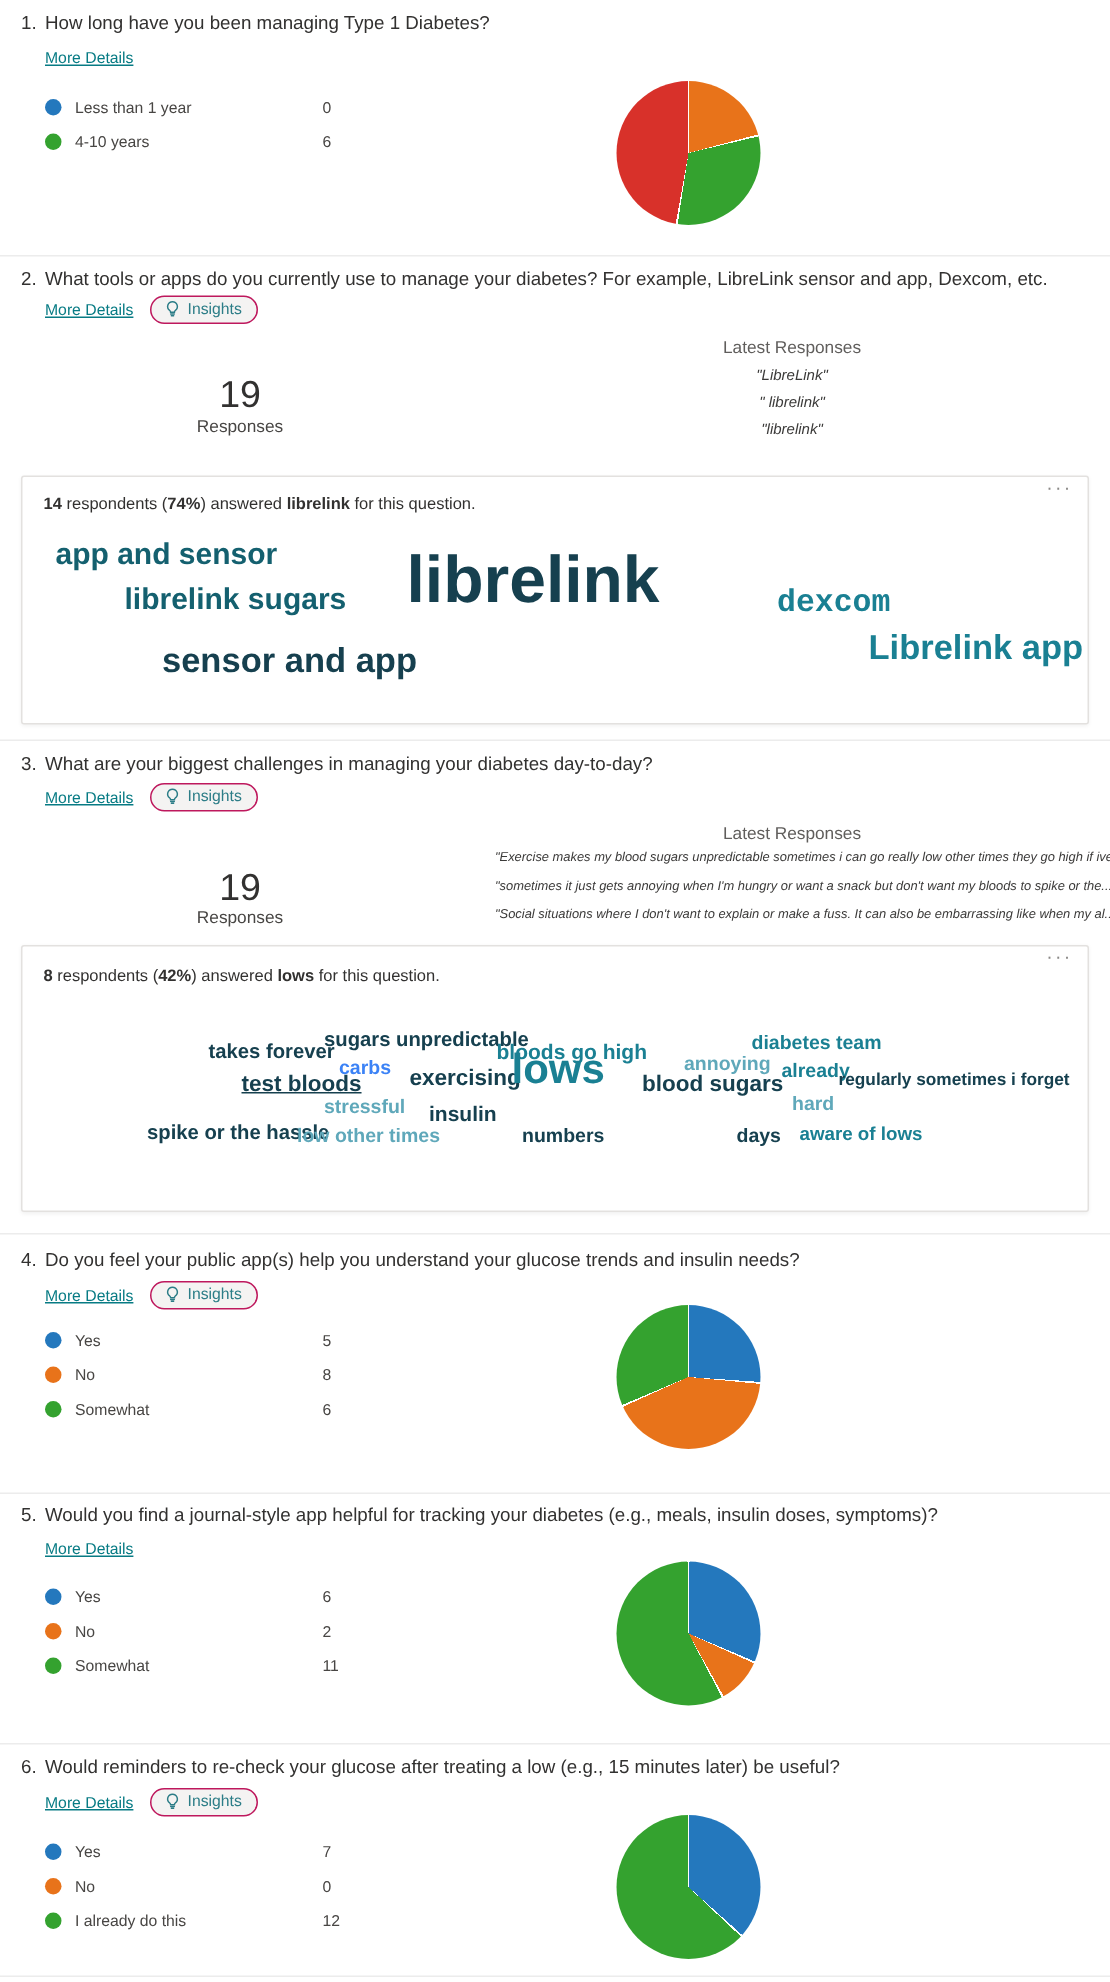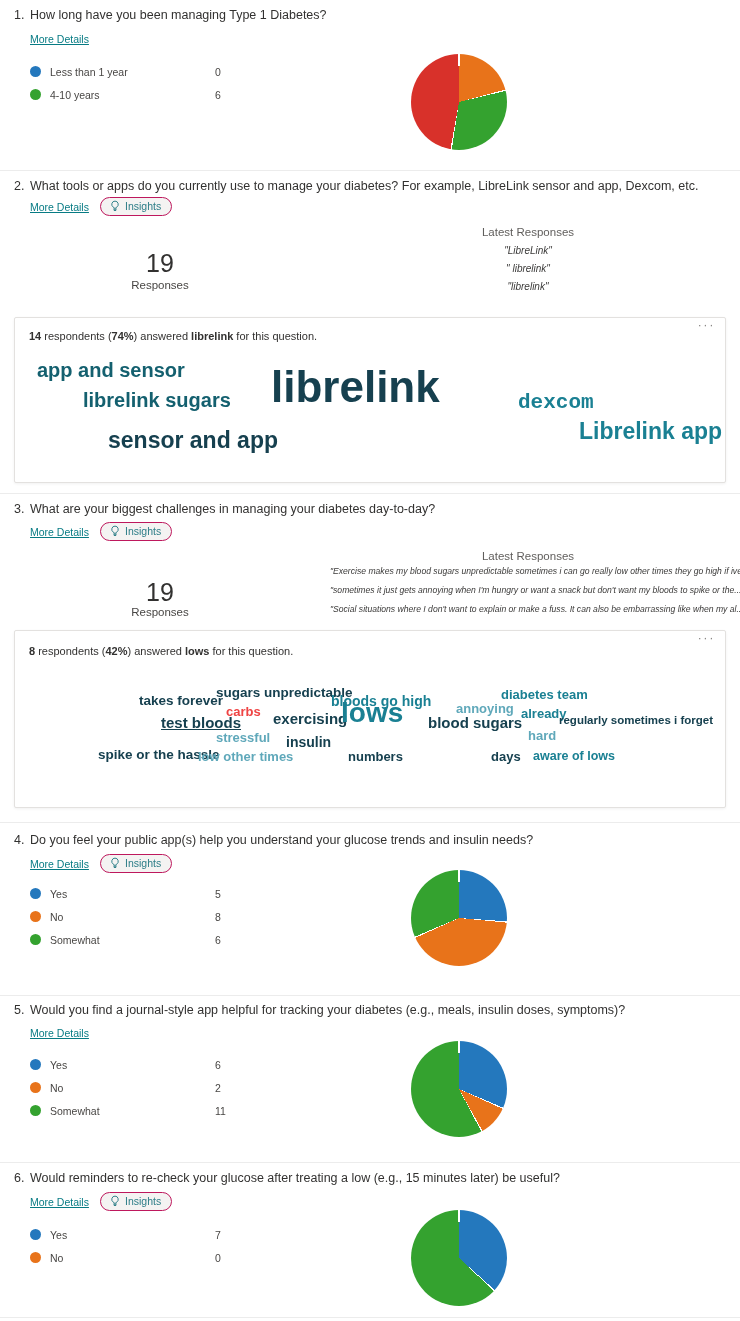--- a/index.html
+++ b/index.html
@@ -129,21 +129,21 @@
     <div class="summary" style="top:14px">
       <b>8</b><span> respondents (</span><b>42%</b><span>) answered </span><b>lows</b><span> for this question.</span>
     </div>
     <div class="cloud">
         <span style="left: 124px; top: 63px; font-size: 13.5px; color: rgb(22, 64, 79);">takes forever</span>
         <span style="left: 201px; top: 55px; font-size: 13.5px; color: rgb(22, 64, 79);">sugars unpredictable</span>
         <span style="left: 316px; top: 63px; font-size: 14px; color: rgb(26, 128, 147);">bloods go high</span>
         <span style="left: 441px; top: 71px; font-size: 13px; color: rgb(95, 168, 186);">annoying</span>
         <span style="left: 486px; top: 57px; font-size: 13px; color: rgb(26, 128, 147);">diabetes team</span>
         <span style="left: 146px; top: 84px; font-size: 15px; color: rgb(22, 64, 79); text-decoration: underline;">test bloods</span>
-        <span style="left: 211px; top: 74px; font-size: 13px; color: #ef4444;">carbs</span>
+        <span style="left: 211px; top: 74px; font-size: 13px; color: #3b82f6;">carbs</span>
         <span style="left: 258px; top: 80px; font-size: 15px; color: rgb(22, 64, 79);">exercising</span>
         <span style="left: 326px; top: 68px; font-size: 28px; color: rgb(26, 128, 147);">lows</span>
         <span style="left: 413px; top: 84px; font-size: 15px; color: rgb(22, 64, 79);">blood sugars</span>
         <span style="left: 506px; top: 76px; font-size: 13px; color: rgb(26, 128, 147);">already</span>
         <span style="left: 544px; top: 84px; font-size: 11.5px; color: rgb(22, 64, 79);">regularly sometimes i forget</span>
         <span style="left: 201px; top: 100px; font-size: 13px; color: rgb(95, 168, 186);">stressful</span>
         <span style="left: 271px; top: 104px; font-size: 14px; color: rgb(22, 64, 79);">insulin</span>
         <span style="left: 513px; top: 98px; font-size: 13px; color: rgb(95, 168, 186);">hard</span>
         <span style="left: 83px; top: 117px; font-size: 13.5px; color: rgb(22, 64, 79);">spike or the hassle</span>
         <span style="left: 183px; top: 119px; font-size: 13px; color: rgb(95, 168, 186);">low other times</span>
@@ -230,15 +230,20 @@
       <div class="legrow">
         <span class="dot" style="background: rgb(36, 120, 189);"></span>
         <span class="leglabel">Yes</span>
         <span class="legcount">7</span>
       </div>
       <div class="legrow">
         <span class="dot" style="background: rgb(232, 115, 26);"></span>
         <span class="leglabel">No</span>
         <span class="legcount">0</span>
       </div>
+      <div class="legrow">
+        <span class="dot" style="background: rgb(52, 162, 47);"></span>
+        <span class="leglabel">I already do this</span>
+        <span class="legcount">12</span>
+      </div>
     </div>
   <div class="pie" style="top: 47px; background: conic-gradient(rgb(255, 255, 255) 0deg, rgb(255, 255, 255) 0.8deg, rgb(36, 120, 189) 0.8deg, rgb(36, 120, 189) 131.832deg, rgb(255, 255, 255) 131.832deg, rgb(255, 255, 255) 132.632deg, rgb(255, 255, 255) 132.632deg, rgb(255, 255, 255) 133.432deg, rgb(52, 162, 47) 133.432deg, rgb(52, 162, 47) 359.2deg, rgb(255, 255, 255) 359.2deg, rgb(255, 255, 255) 360deg);"></div>
 </div>
 
 </body></html>

